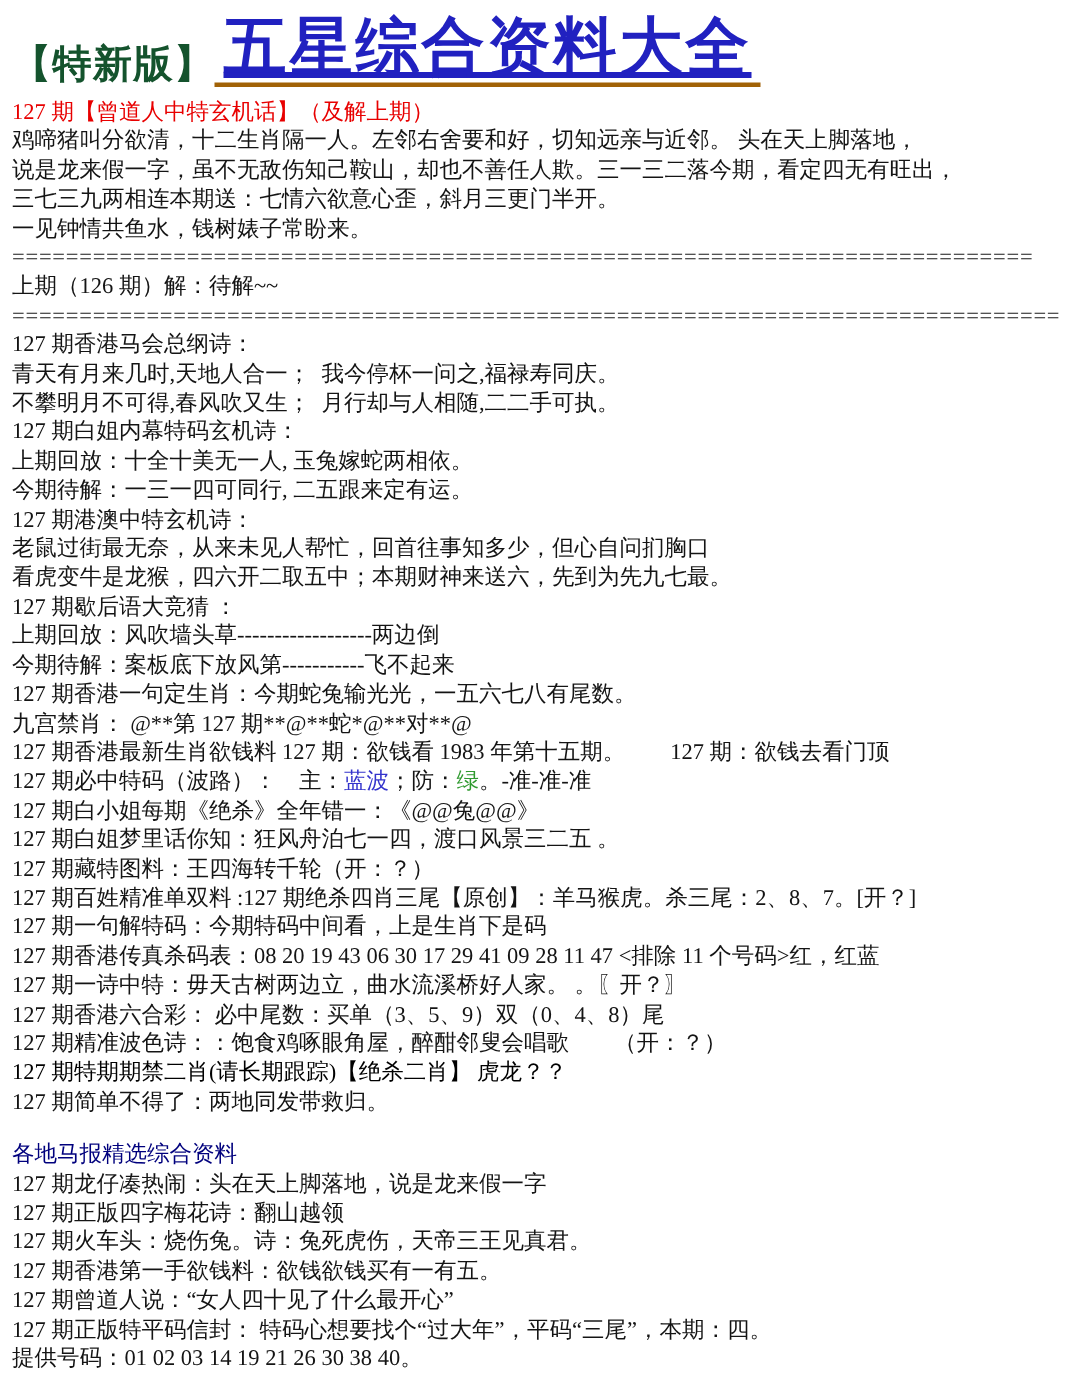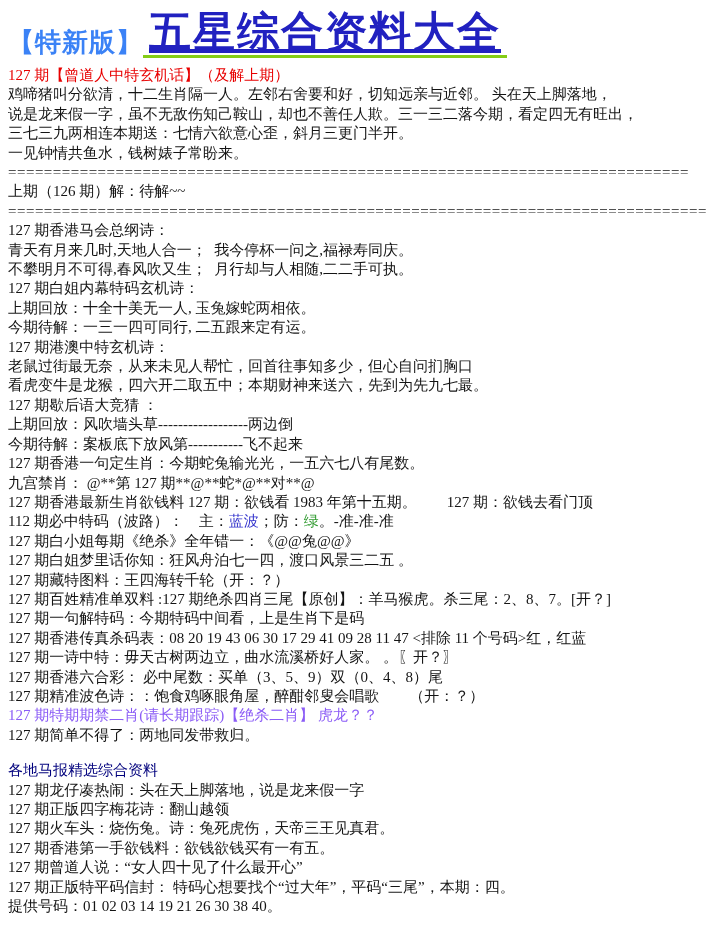--- a/index.html
+++ b/index.html
@@ -5,35 +5,35 @@
   html,body{margin:0;padding:0;background:#ffffff;}
   .page{
     width:713px;height:930px;background:#ffffff;overflow:hidden;
     font-family:"Liberation Serif","DejaVu Serif",serif;
     color:#141414;
   }
   .header{
     display:flex;align-items:center;padding:6px 0 2px 8px;height:56px;
   }
   .badge{
-    color:#3b82f6;font-weight:bold;font-size:26px;letter-spacing:1px;
+    color:#14532d;font-weight:bold;font-size:26px;letter-spacing:1px;
     white-space:nowrap;margin-top:16px;
   }
   .title-main{
     color:#2121c0;font-size:42px;font-weight:bold;line-height:1.05;
-    text-decoration:underline;border-bottom:3px solid #84cc16;
+    text-decoration:underline;border-bottom:3px solid #a16207;
     padding:0 6px 1px 6px;white-space:nowrap;letter-spacing:2px;
   }
   .content{padding:2px 0 0 8px;}
   .line{
     font-size:15px;line-height:19.4px;white-space:pre-wrap;color:#141414;
   }
   .line.red{color:#e80000;}
   .line.navy{color:#00007d;margin-top:16px;}
-  .line.muted{color:#8b5cf6;}
+  .line.muted{color:#000000;}
   .line.sep{letter-spacing:0.5px;overflow:hidden;white-space:nowrap;height:19.4px;}
   .seg-blue{color:#3333cc;}
   .seg-green{color:#2f9a2f;}
 </style>
 </head>
 <body>
 
 <div class="page">
 
   <div class="header">
@@ -58,21 +58,21 @@
     <div class="line">今期待解：一三一四可同行, 二五跟来定有运。</div>
     <div class="line">127 期港澳中特玄机诗：</div>
     <div class="line">老鼠过街最无奈，从来未见人帮忙，回首往事知多少，但心自问扪胸口</div>
     <div class="line">看虎变牛是龙猴，四六开二取五中；本期财神来送六，先到为先九七最。</div>
     <div class="line">127 期歇后语大竞猜 ：</div>
     <div class="line">上期回放：风吹墙头草------------------两边倒</div>
     <div class="line">今期待解：案板底下放风第-----------飞不起来</div>
     <div class="line">127 期香港一句定生肖：今期蛇兔输光光，一五六七八有尾数。</div>
     <div class="line">九宫禁肖： @**第 127 期**@**蛇*@**对**@</div>
     <div class="line">127 期香港最新生肖欲钱料 127 期：欲钱看 1983 年第十五期。　　127 期：欲钱去看门顶</div>
-    <div class="line"><span>112 期必中特码（波路）：　主：</span><span class="seg-blue">蓝波</span><span>；防：</span><span class="seg-green">绿</span><span>。-准-准-准</span></div>
+    <div class="line"><span>127 期必中特码（波路）：　主：</span><span class="seg-blue">蓝波</span><span>；防：</span><span class="seg-green">绿</span><span>。-准-准-准</span></div>
     <div class="line">127 期白小姐每期《绝杀》全年错一：《@@兔@@》</div>
     <div class="line">127 期白姐梦里话你知：狂风舟泊七一四，渡口风景三二五 。</div>
     <div class="line">127 期藏特图料：王四海转千轮（开：？）</div>
     <div class="line">127 期百姓精准单双料 :127 期绝杀四肖三尾【原创】：羊马猴虎。杀三尾：2、8、7。[开？]</div>
     <div class="line">127 期一句解特码：今期特码中间看，上是生肖下是码</div>
     <div class="line">127 期香港传真杀码表：08 20 19 43 06 30 17 29 41 09 28 11 47 &lt;排除 11 个号码&gt;红，红蓝</div>
     <div class="line">127 期一诗中特：毋天古树两边立，曲水流溪桥好人家。 。〖开？〗</div>
     <div class="line">127 期香港六合彩： 必中尾数：买单（3、5、9）双（0、4、8）尾</div>
     <div class="line">127 期精准波色诗：：饱食鸡啄眼角屋，醉酣邻叟会唱歌　　（开：？）</div>
     <div class="line muted">127 期特期期禁二肖(请长期跟踪)【绝杀二肖】 虎龙？？</div>

